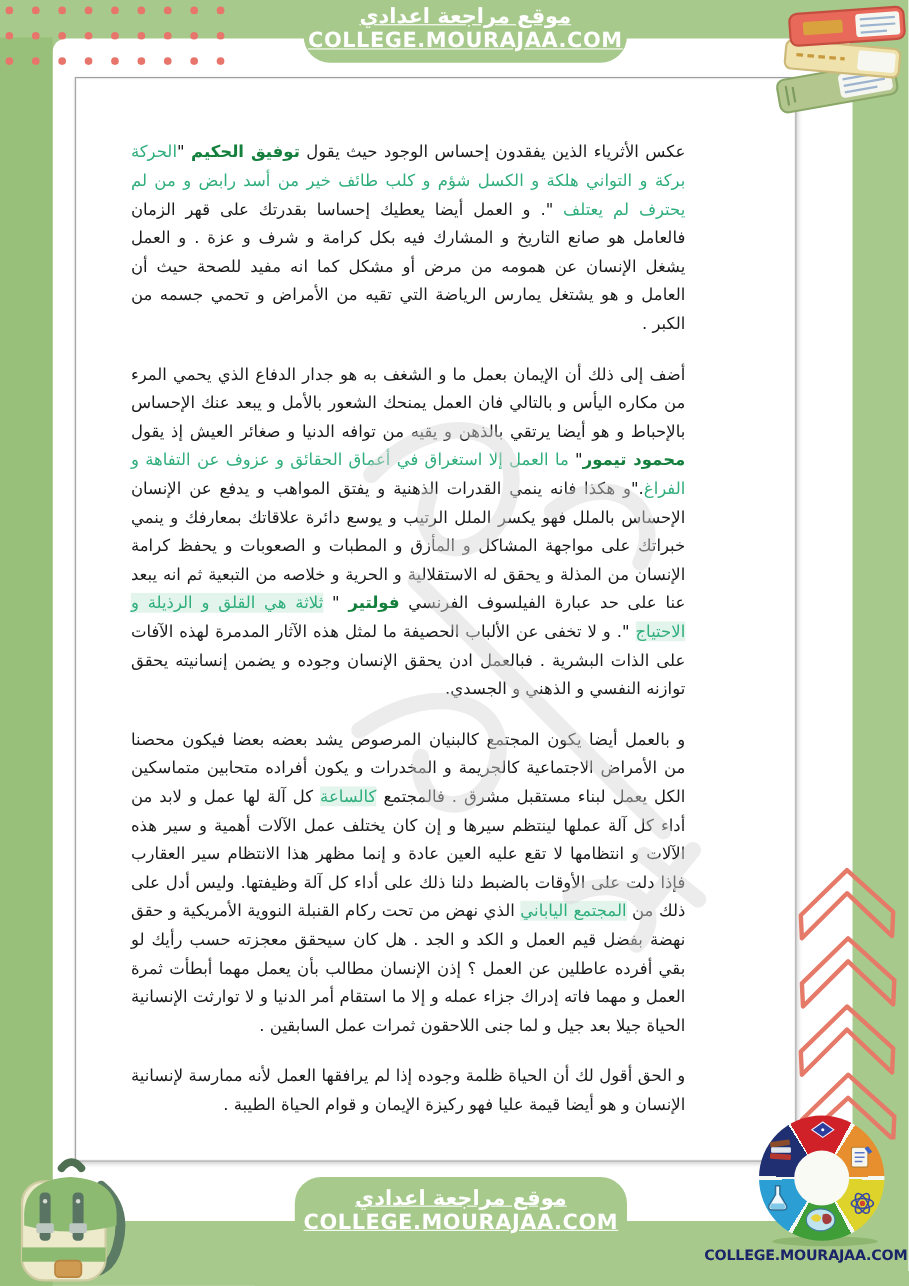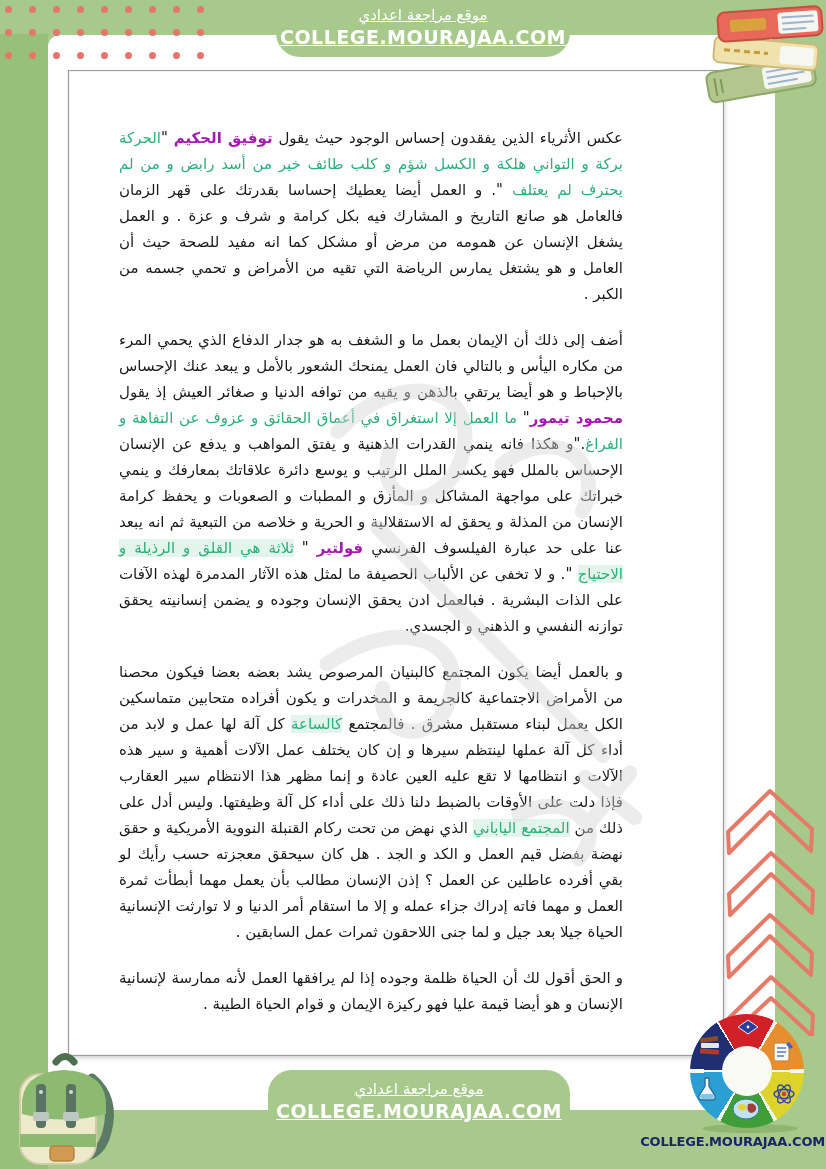--- a/index.html
+++ b/index.html
@@ -8,32 +8,32 @@
 
   
   .left-strip{position:absolute;left:0;top:34px;width:48px;height:1135px;background:#99c07a;}
 
   
   .white-inset{position:absolute;left:48px;top:35px;width:727px;height:1075px;background:#ffffff;border-radius:12px;z-index:1;}
 
   
   .header-bubble{position:absolute;left:276px;top:0;width:294px;height:57px;background:#a7ca8c;border-radius:0 0 24px 24px;z-index:4;}
   .header-text{position:absolute;left:256px;top:6px;width:334px;text-align:center;z-index:5;color:#ffffff;}
-  .site-name{font-size:15px;font-weight:normal;text-decoration:underline;line-height:19px;}
+  .site-name{font-size:19px;font-weight:bold;text-decoration:underline;line-height:19px;}
   .site-url{font-size:19px;font-weight:bold;text-decoration:underline;letter-spacing:.5px;line-height:24px;}
 
   
   .dots{position:absolute;left:5px;top:6px;display:grid;grid-template-columns:repeat(9,24px);grid-auto-rows:23px;z-index:6;}
   .dot{width:7px;height:7px;border-radius:50%;background:#e8756b;}
 
   
   .page{position:absolute;left:68px;top:70px;width:654px;height:984px;background:#fff;border:1px solid #9d9d9d;box-shadow:1px 2px 4px rgba(0,0,0,.18), inset 0 0 0 1px #f2f2f2;z-index:2;}
   .article{position:absolute;top:54px;right:100px;width:504px;direction:rtl;text-align:justify;color:#1a1a1a;font-size:15px;line-height:26px;}
   .article p{margin:0 0 20px 0;}
-  .seg-a{color:#a21caf;font-weight:bold;}
+  .seg-a{color:#15803d;font-weight:bold;}
   .seg-q{color:#2fae7c;}
   .seg-h{color:#2fae7c;background:#e3f4ec;}
 
   
   .watermark{position:absolute;left:268px;top:350px;z-index:3;opacity:.45;pointer-events:none;transform:rotate(-6deg);}
 
   
   .chevrons{position:absolute;left:718px;top:778px;z-index:3;}
 
   

